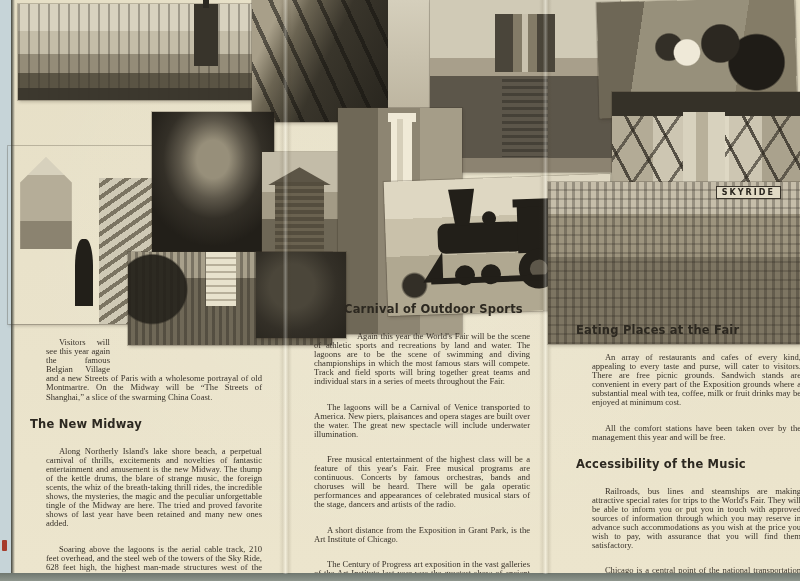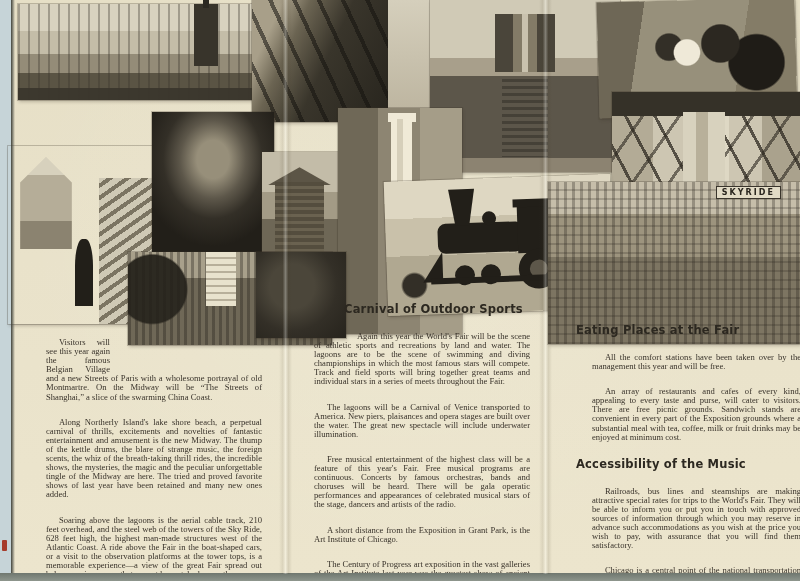--- a/index.html
+++ b/index.html
@@ -167,38 +167,39 @@
   <div class="ph ph-crowd-center">
     <div class="deco-tower"></div>
   </div>
   <div class="ph ph-foliage"></div>
 
   <div class="col" id="col-left">
     <p>
       <span class="wrap-right"></span>
       <span>Visitors will see this year again the famous Belgian Village and a new Streets of Paris with a wholesome portrayal of old Montmartre.  On the Midway will be “The Streets of Shanghai,” a slice of the swarming China Coast.</span>
     </p>
+    <h3>The New Midway</h3>
     <p>Along Northerly Island's lake shore beach, a perpetual carnival of thrills, excitements and novelties of fantastic entertainment and amusement is the new Midway.  The thump of the kettle drums, the blare of strange music, the foreign scents, the whiz of the breath-taking thrill rides, the incredible shows, the mysteries, the magic and the peculiar unforgettable tingle of the Midway are here.  The tried and proved favorite shows of last year have been retained and many new ones added.</p>
     <p>Soaring above the lagoons is the aerial cable track, 210 feet overhead, and the steel web of the towers of the Sky Ride, 628 feet high, the highest man-made structures west of the Atlantic Coast.  A ride above the Fair in the boat-shaped cars, or a visit to the observation platforms at the tower tops, is a memorable experience—a view of the great Fair spread out below you in a scene that cannot be matched on earth.</p>
   </div>
 
   <div class="col" id="col-mid">
     <span class="wrap-left"></span>
     <h3>Carnival of Outdoor Sports</h3>
     <p>Again this year the World's Fair will be the scene of athletic sports and recreations by land and water.  The lagoons are to be the scene of swimming and diving championships in which the most famous stars will compete.  Track and field sports will bring together great teams and individual stars in a series of meets throughout the Fair.</p>
     <p>The lagoons will be a Carnival of Venice transported to America.  New piers, plaisances and opera stages are built over the water.  The great new spectacle will include underwater illumination.</p>
     <p>Free musical entertainment of the highest class will be a feature of this year's Fair.  Free musical programs are continuous.  Concerts by famous orchestras, bands and choruses will be heard.  There will be gala operatic performances and appearances of celebrated musical stars of the stage, dancers and artists of the radio.</p>
     <p>A short distance from the Exposition in Grant Park, is the Art Institute of Chicago.</p>
     <p>The Century of Progress art exposition in the vast galleries of the Art Institute last year was the greatest show of ancient and modern painting, prints, and sculpture that had been gathered in this country up to that time, and attracted more than 1,500,000 visitors.  The art exhibition this year will be both larger and more comprehensive, including a multitude of new works and of priceless loans from abroad.</p>
   </div>
 
   <div class="col" id="col-right">
     <h3>Eating Places at the Fair</h3>
+    <p>An array of restaurants and cafes of every kind, appealing to every taste and purse, will cater to visitors.  There are free picnic grounds.  Sandwich stands are convenient in every part of the Exposition grounds where a substantial meal with tea, coffee, milk or fruit drinks may be enjoyed at minimum cost.</p>
     <p>All the comfort stations have been taken over by the management this year and will be free.</p>
-    <p>An array of restaurants and cafes of every kind, appealing to every taste and purse, will cater to visitors.  There are free picnic grounds.  Sandwich stands are convenient in every part of the Exposition grounds where a substantial meal with tea, coffee, milk or fruit drinks may be enjoyed at minimum cost.</p>
     <h3>Accessibility of the Music</h3>
     <p>Railroads, bus lines and steamships are making attractive special rates for trips to the World's Fair.  They will be able to inform you or put you in touch with approved sources of information through which you may reserve in advance such accommodations as you wish at the price you wish to pay, with assurance that you will find them satisfactory.</p>
     <p>Chicago is a central point of the national transportation system, by rail, by highway, by water and by air.  Fourteen major motor highways enter Chicago and will be posted to guide the motorist.  Tourist camp accommodations are abundant.  Rooms for rent and hotels are in plenty with high class accommodations at every style and price.  Parking space near the grounds is abundant.</p>
   </div>
 
   <div class="crease c1"></div>
   <div class="crease c2"></div>
   <div class="seam-left"></div>
   <div class="red-mark"></div>
   <div class="strip-bottom"></div>

